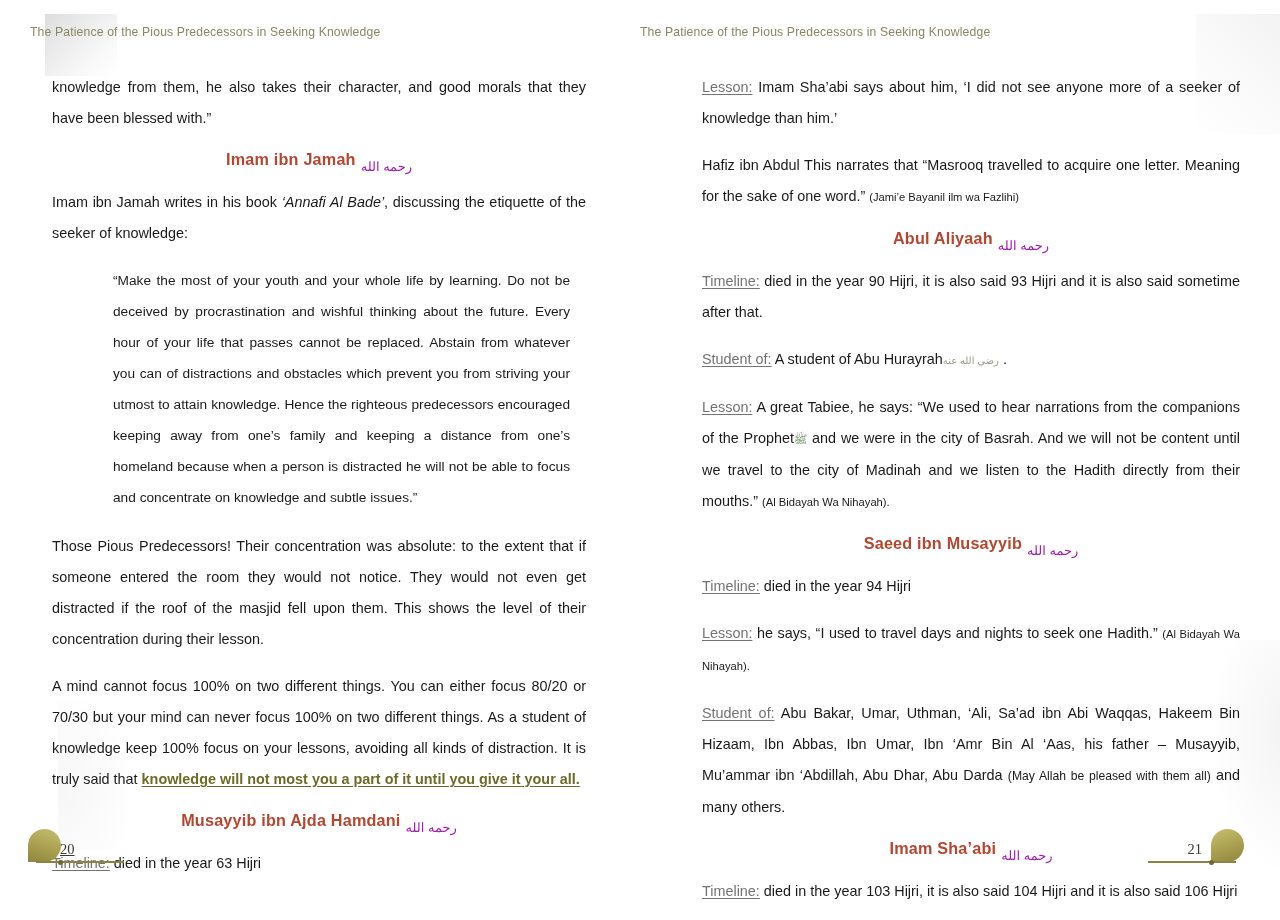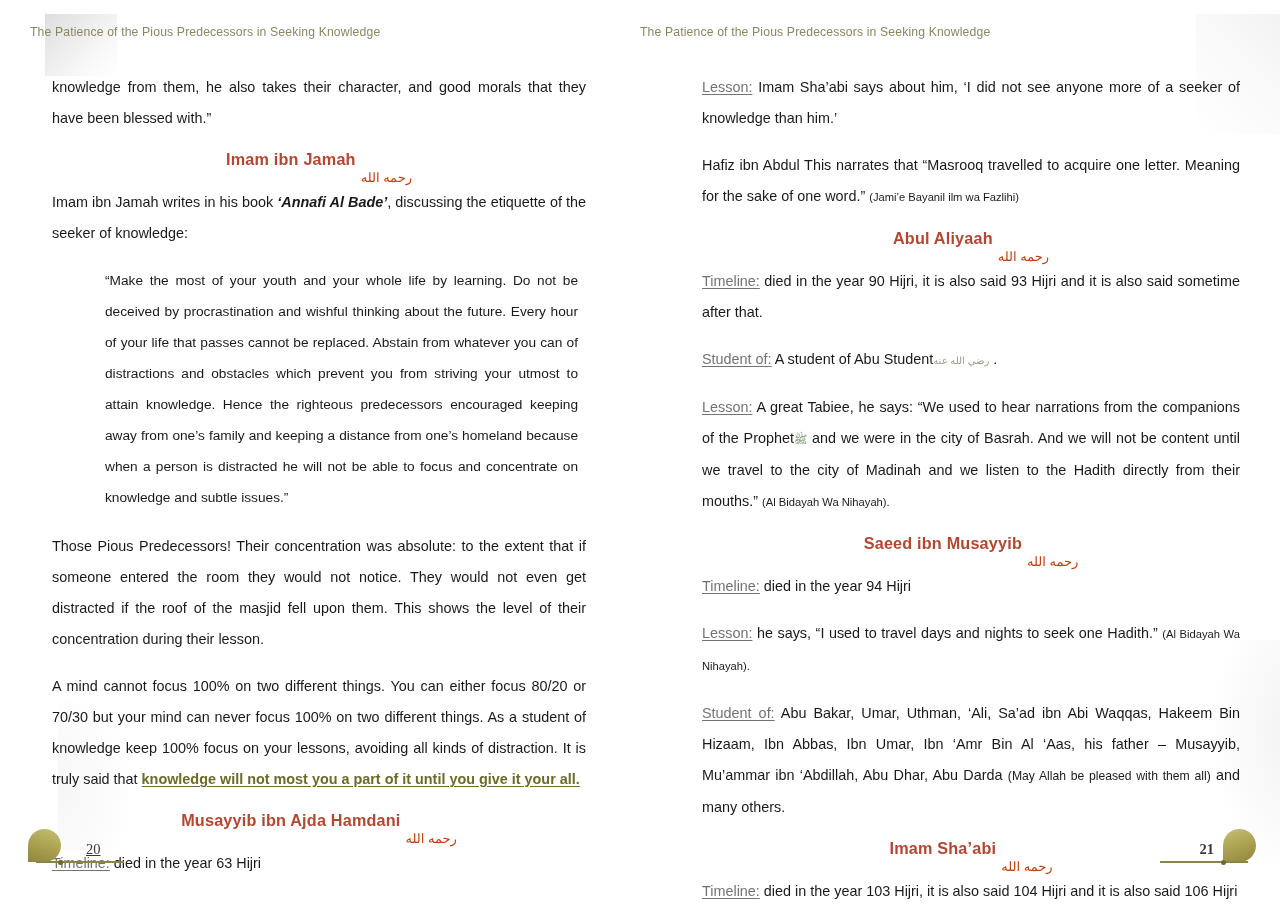--- a/index.html
+++ b/index.html
@@ -96,55 +96,55 @@
   p.body.nojust { text-align: left; }
 
   blockquote.quote {
     margin: 6px 0 18px 0;
     padding: 0 0 0 45px;
     font-size: 13.7px;
     line-height: 31px;
     text-align: justify;
     color: #1a1a1a;
   }
-  blockquote.quote p { margin: 8px; }
+  blockquote.quote p { margin: 16px; }
 
   h2.person {
     margin: 14px 0 18px 0;
     text-align: center;
     font-size: 16.2px;
     font-weight: bold;
     color: #b5462f;
     letter-spacing: .2px;
     font-family: "Liberation Sans", sans-serif;
   }
   h2.person .honorific {
-    color: #c2410c;
+    color: #a21caf;
     font-size: 13px;
     font-weight: normal;
     margin-left: 5px;
     letter-spacing: 0;
     position: relative;
-    top: 17px;
+    top: 6px;
   }
 
   .label {
     color: #737373;
     text-decoration: underline;
     text-underline-offset: 2px;
   }
   .emphasis-olive {
     color: #6e6b28;
     font-weight: bold;
     text-decoration: underline;
     text-underline-offset: 2px;
   }
   .booktitle {
     font-style: italic;
-    font-weight: bold;
+    font-weight: normal;
   }
   .cite {
     font-size: 11.2px;
     color: #1a1a1a;
   }
   .paren-note {
     font-size: 12.2px;
   }
   .glyph-saw {
     color: #5d7a4f;
@@ -158,21 +158,21 @@
   }
 
   
   .folio {
     position: absolute;
     bottom: 48px;
     height: 42px;
     width: 140px;
   }
   .folio-left  { left: 8px; }
-  .folio-right { right: 4px; font-weight: bold; }
+  .folio-right { right: 16px; }
 
   .folio .rule {
     position: absolute;
     bottom: 9px;
     height: 2px;
     background: #8c8447;
     width: 88px;
   }
   .folio-left .rule  { left: 28px; }
   .folio-right .rule { right: 28px; }
@@ -205,21 +205,21 @@
   .folio-left .dot  { left: 50px; }
   .folio-right .dot { right: 50px; }
 
   .folio .num {
     position: absolute;
     bottom: 14px;
     font-size: 14.5px;
     color: #3a3a30;
     font-family: "Liberation Serif", serif;
   }
-  .folio-left .num  { left: 78px; text-decoration: underline; }
+  .folio-left .num  { left: 52px; text-decoration: underline; }
   .folio-right .num { right: 62px; }
 </style>
 </head>
 <body>
 
 <div class="spread">
 
   <div class="scan-shadow-tl"></div>
   <div class="scan-shadow-tr"></div>
   <div class="scan-curve-r"></div>
@@ -289,21 +289,21 @@
 
       <h2 class="person">
         <span>Abul Aliyaah</span><span class="honorific glyph-ra">رحمه الله</span>
       </h2>
 
       <p class="body">
         <span class="label">Timeline:</span><span> died in the year 90 Hijri, it is also said 93 Hijri and it is also said sometime after that.</span>
       </p>
 
       <p class="body nojust">
-        <span class="label">Student of:</span><span> A student of Abu Student</span><span class="glyph-ra">رضي الله عنه</span><span> .</span>
+        <span class="label">Student of:</span><span> A student of Abu Hurayrah</span><span class="glyph-ra">رضي الله عنه</span><span> .</span>
       </p>
 
       <p class="body">
         <span class="label">Lesson:</span><span> A great Tabiee, he says: “We used to hear narrations from the companions of the Prophet</span><span class="glyph-saw">ﷺ</span><span> and we were in the city of Basrah. And we will not be content until we travel to the city of Madinah and we listen to the Hadith directly from their mouths.” </span><span class="cite">(Al Bidayah Wa Nihayah).</span>
       </p>
 
       <h2 class="person">
         <span>Saeed ibn Musayyib</span><span class="honorific glyph-ra">رحمه الله</span>
       </h2>
 

